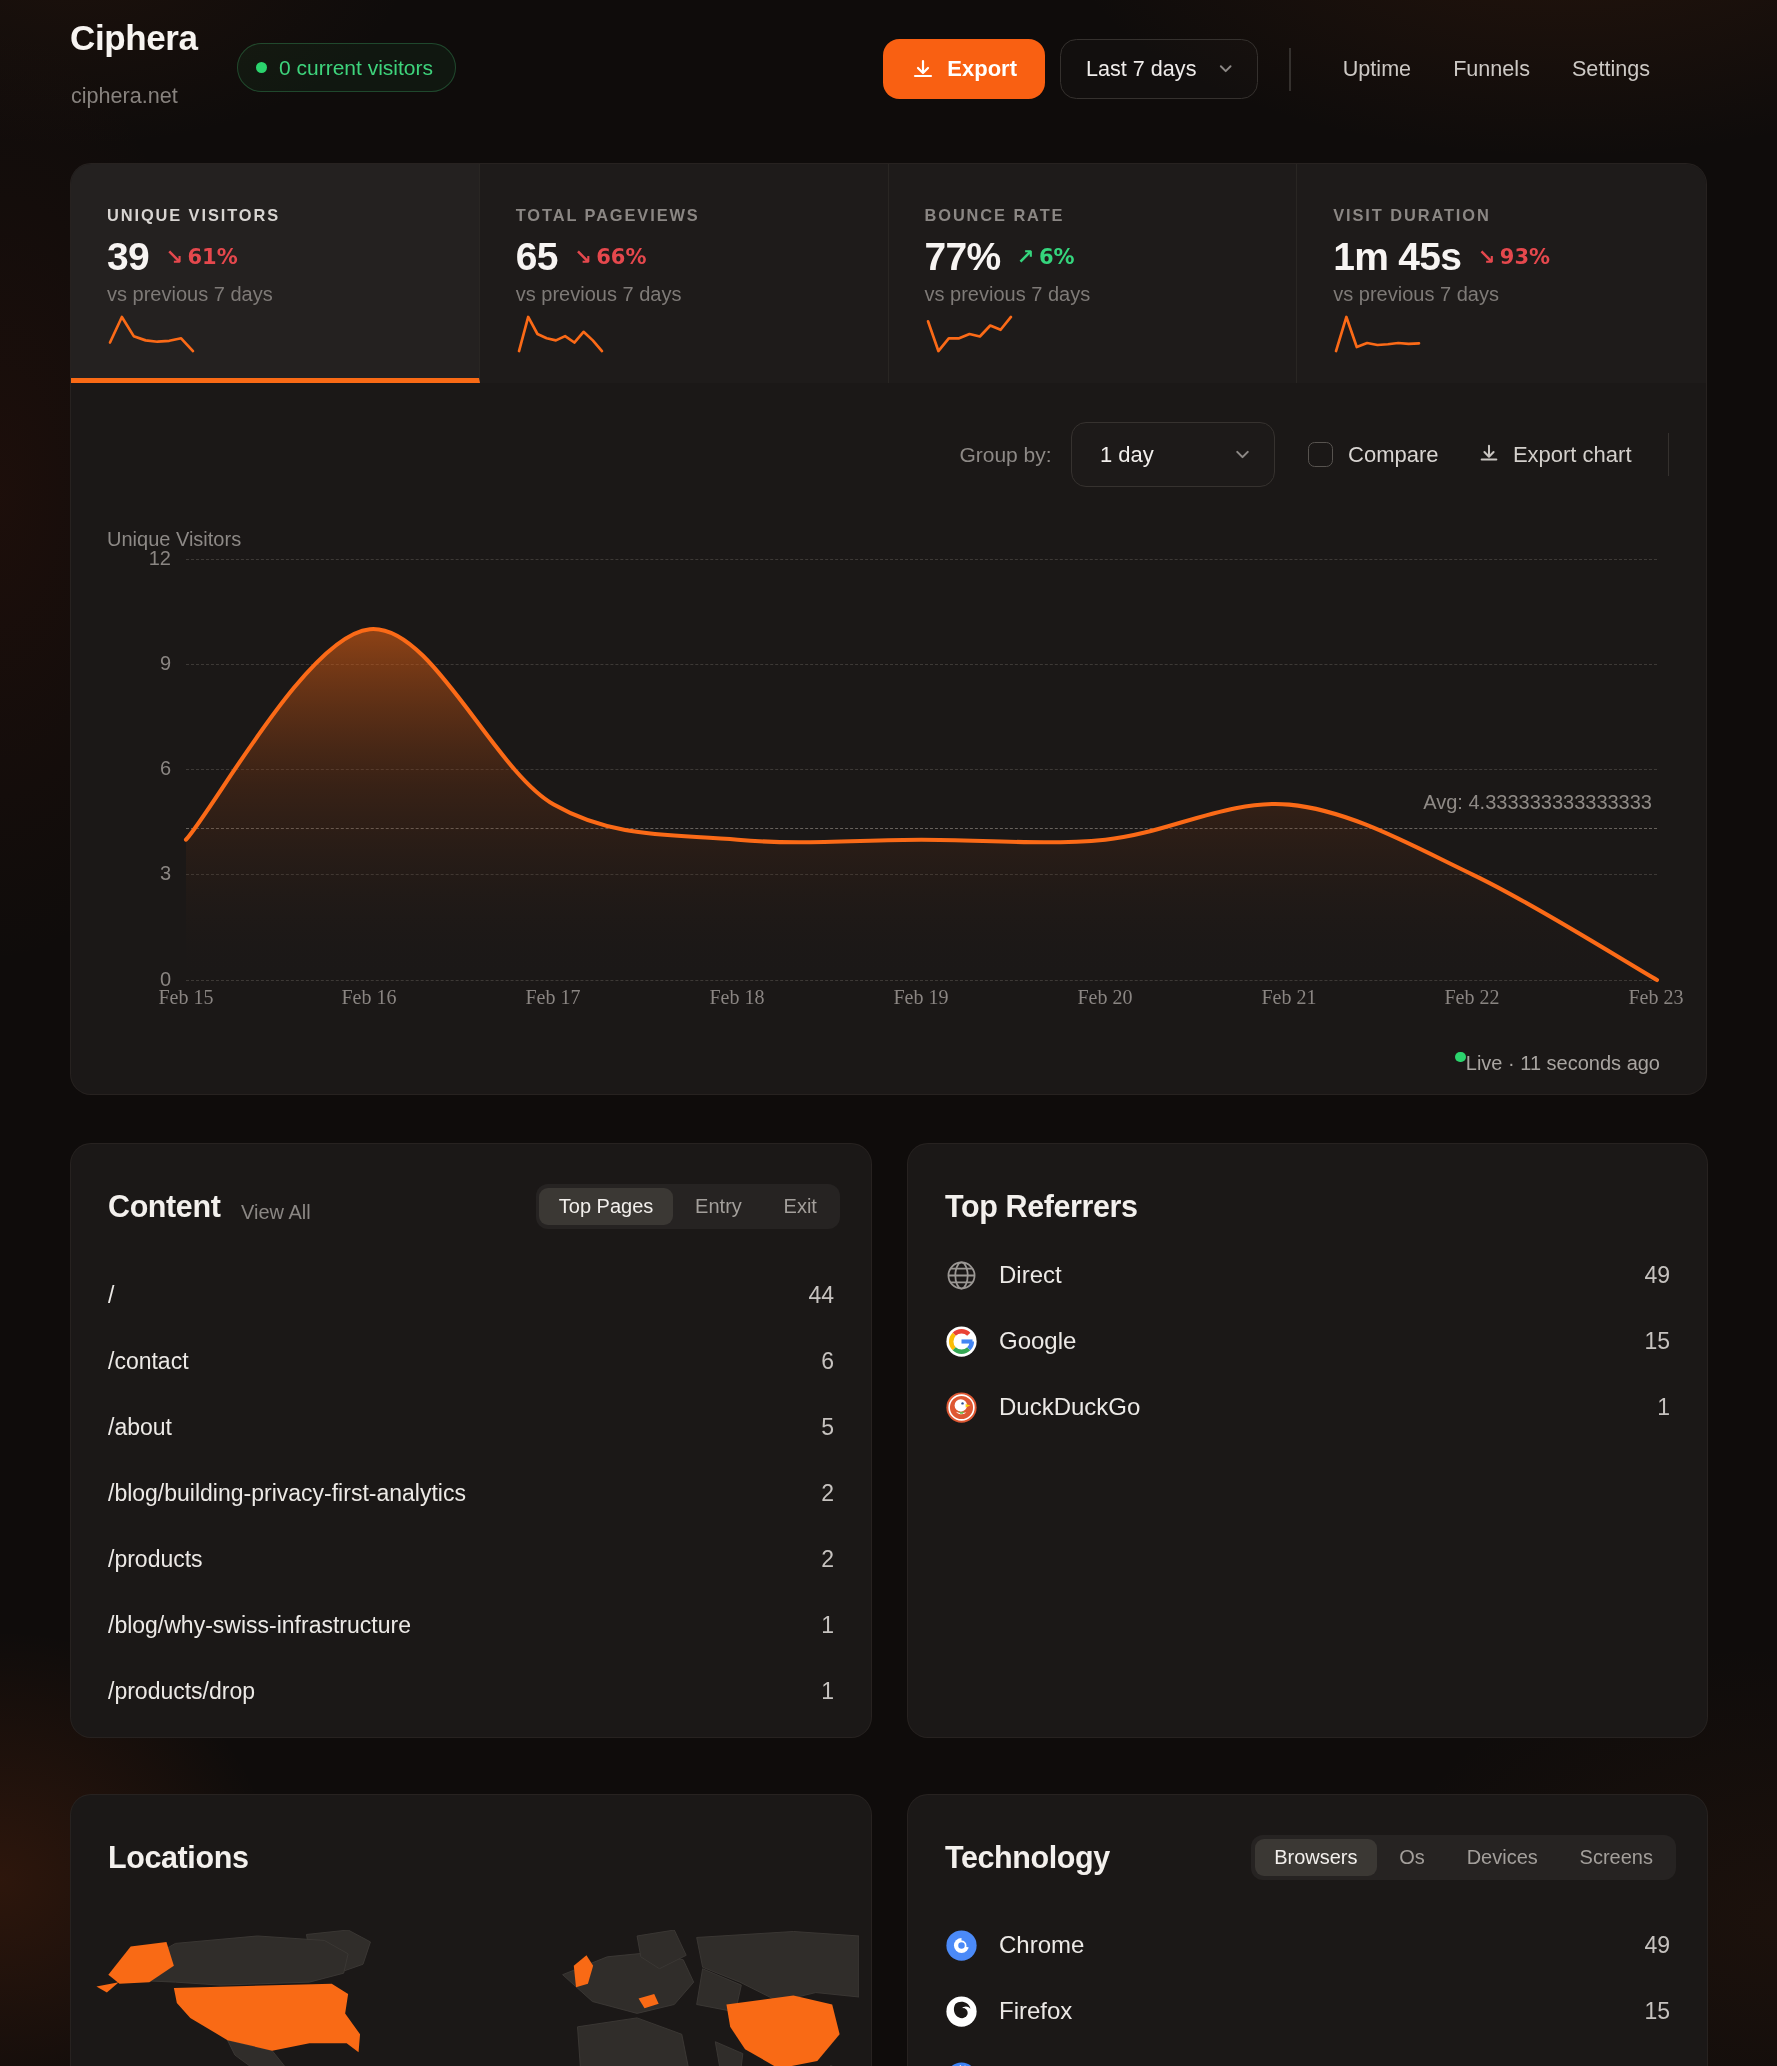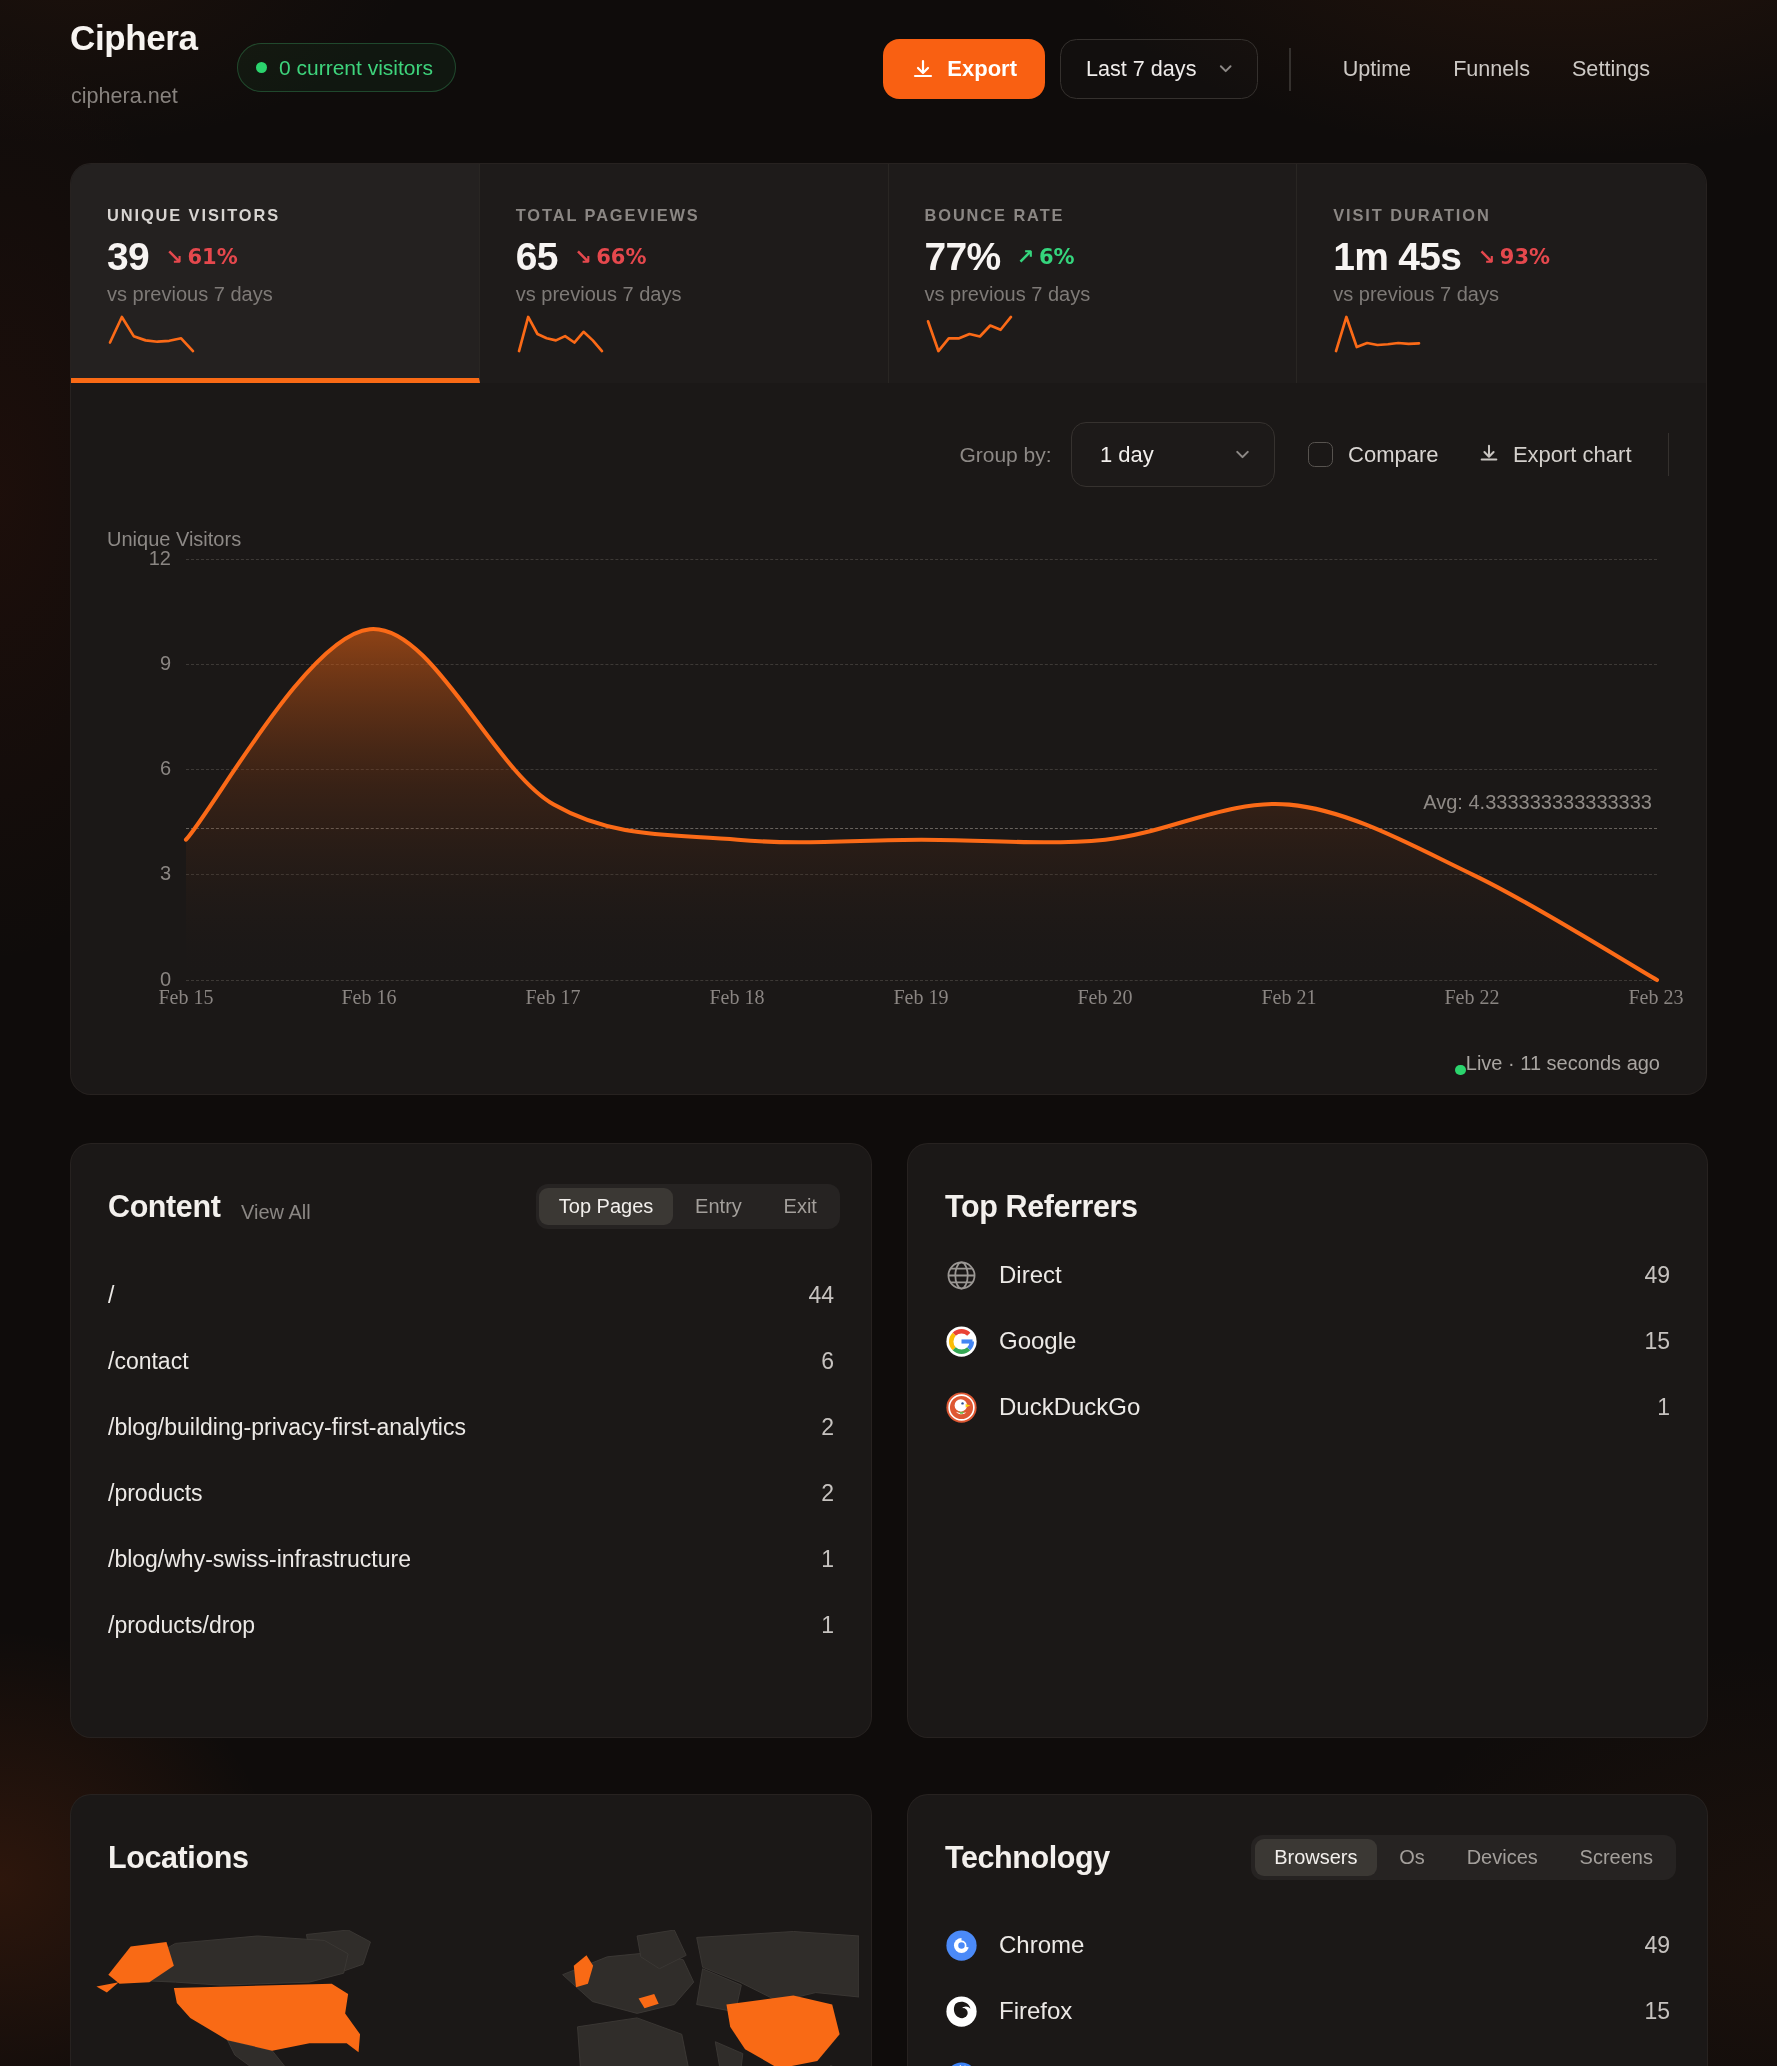--- a/index.html
+++ b/index.html
@@ -81,21 +81,21 @@
 
   
   #ylabel{ position:absolute; left:36px; top:364px; font-size:20px; color:#8d8986; }
   .gridline{ position:absolute; left:115px; width:1471px; height:0; border-top:1.5px dashed rgba(118,112,106,0.38); }
   .ytick{ position:absolute; left:37px; width:63px; text-align:right; font-size:20px; color:#8a8582; }
   #avg-line{ position:absolute; left:115px; width:1471px; border-top:1.5px dashed rgba(168,160,152,0.55); }
   #avg-label{ position:absolute; right:54px; top:627px; font-size:20px; color:#8f8a86; }
   #main-chart{ position:absolute; left:115px; top:395px; width:1471px; height:421px; overflow:visible; }
   #line-path{ fill:none; stroke:#fb6a17; stroke-width:5.5; stroke-linejoin:round; stroke-linecap:round; }
   .xtick{ position:absolute; top:822px; width:104px; text-align:center; font-size:20px; color:#8a8582;font-family:Liberation Serif, serif; }
-  #live-row{ position:absolute; right:46px; top:888px; display:flex; align-items:flex-end; gap:0; }
+  #live-row{ position:absolute; right:46px; top:888px; display:flex; align-items:flex-start; gap:0; }
   #live-row .dot{ width:10.4px; height:10.4px; border-radius:50%; background:#2bd46d; }
   #live-row .txt{ font-size:20px; color:#a9a5a1; }
 
   
   .panel{ position:absolute; background:#1b1817; border-radius:21px; border:0.7px solid rgba(80,74,68,0.22); overflow:hidden; }
   #panel-content{ left:70px; top:1143px; width:802px; height:595px; }
   #panel-referrers{ left:907px; top:1143px; width:801px; height:595px; }
   #panel-locations{ left:70px; top:1794px; width:802px; height:447px; }
   #panel-technology{ left:907px; top:1794px; width:801px; height:447px; }
   .panel-title{ position:absolute; left:37px; top:45px; font-size:30.5px; font-weight:700; color:#f3f0ed; letter-spacing:-0.4px; }
@@ -292,20 +292,24 @@
     <div class="rows">
       <div class="list-row">
           <span class="row-path">/</span>
           <span class="row-count">44</span>
         </div>
       <div class="list-row">
           <span class="row-path">/contact</span>
           <span class="row-count">6</span>
         </div>
       <div class="list-row">
+          <span class="row-path">/about</span>
+          <span class="row-count">5</span>
+        </div>
+      <div class="list-row">
           <span class="row-path">/blog/building-privacy-first-analytics</span>
           <span class="row-count">2</span>
         </div>
       <div class="list-row">
           <span class="row-path">/products</span>
           <span class="row-count">2</span>
         </div>
       <div class="list-row">
           <span class="row-path">/blog/why-swiss-infrastructure</span>
           <span class="row-count">1</span>

